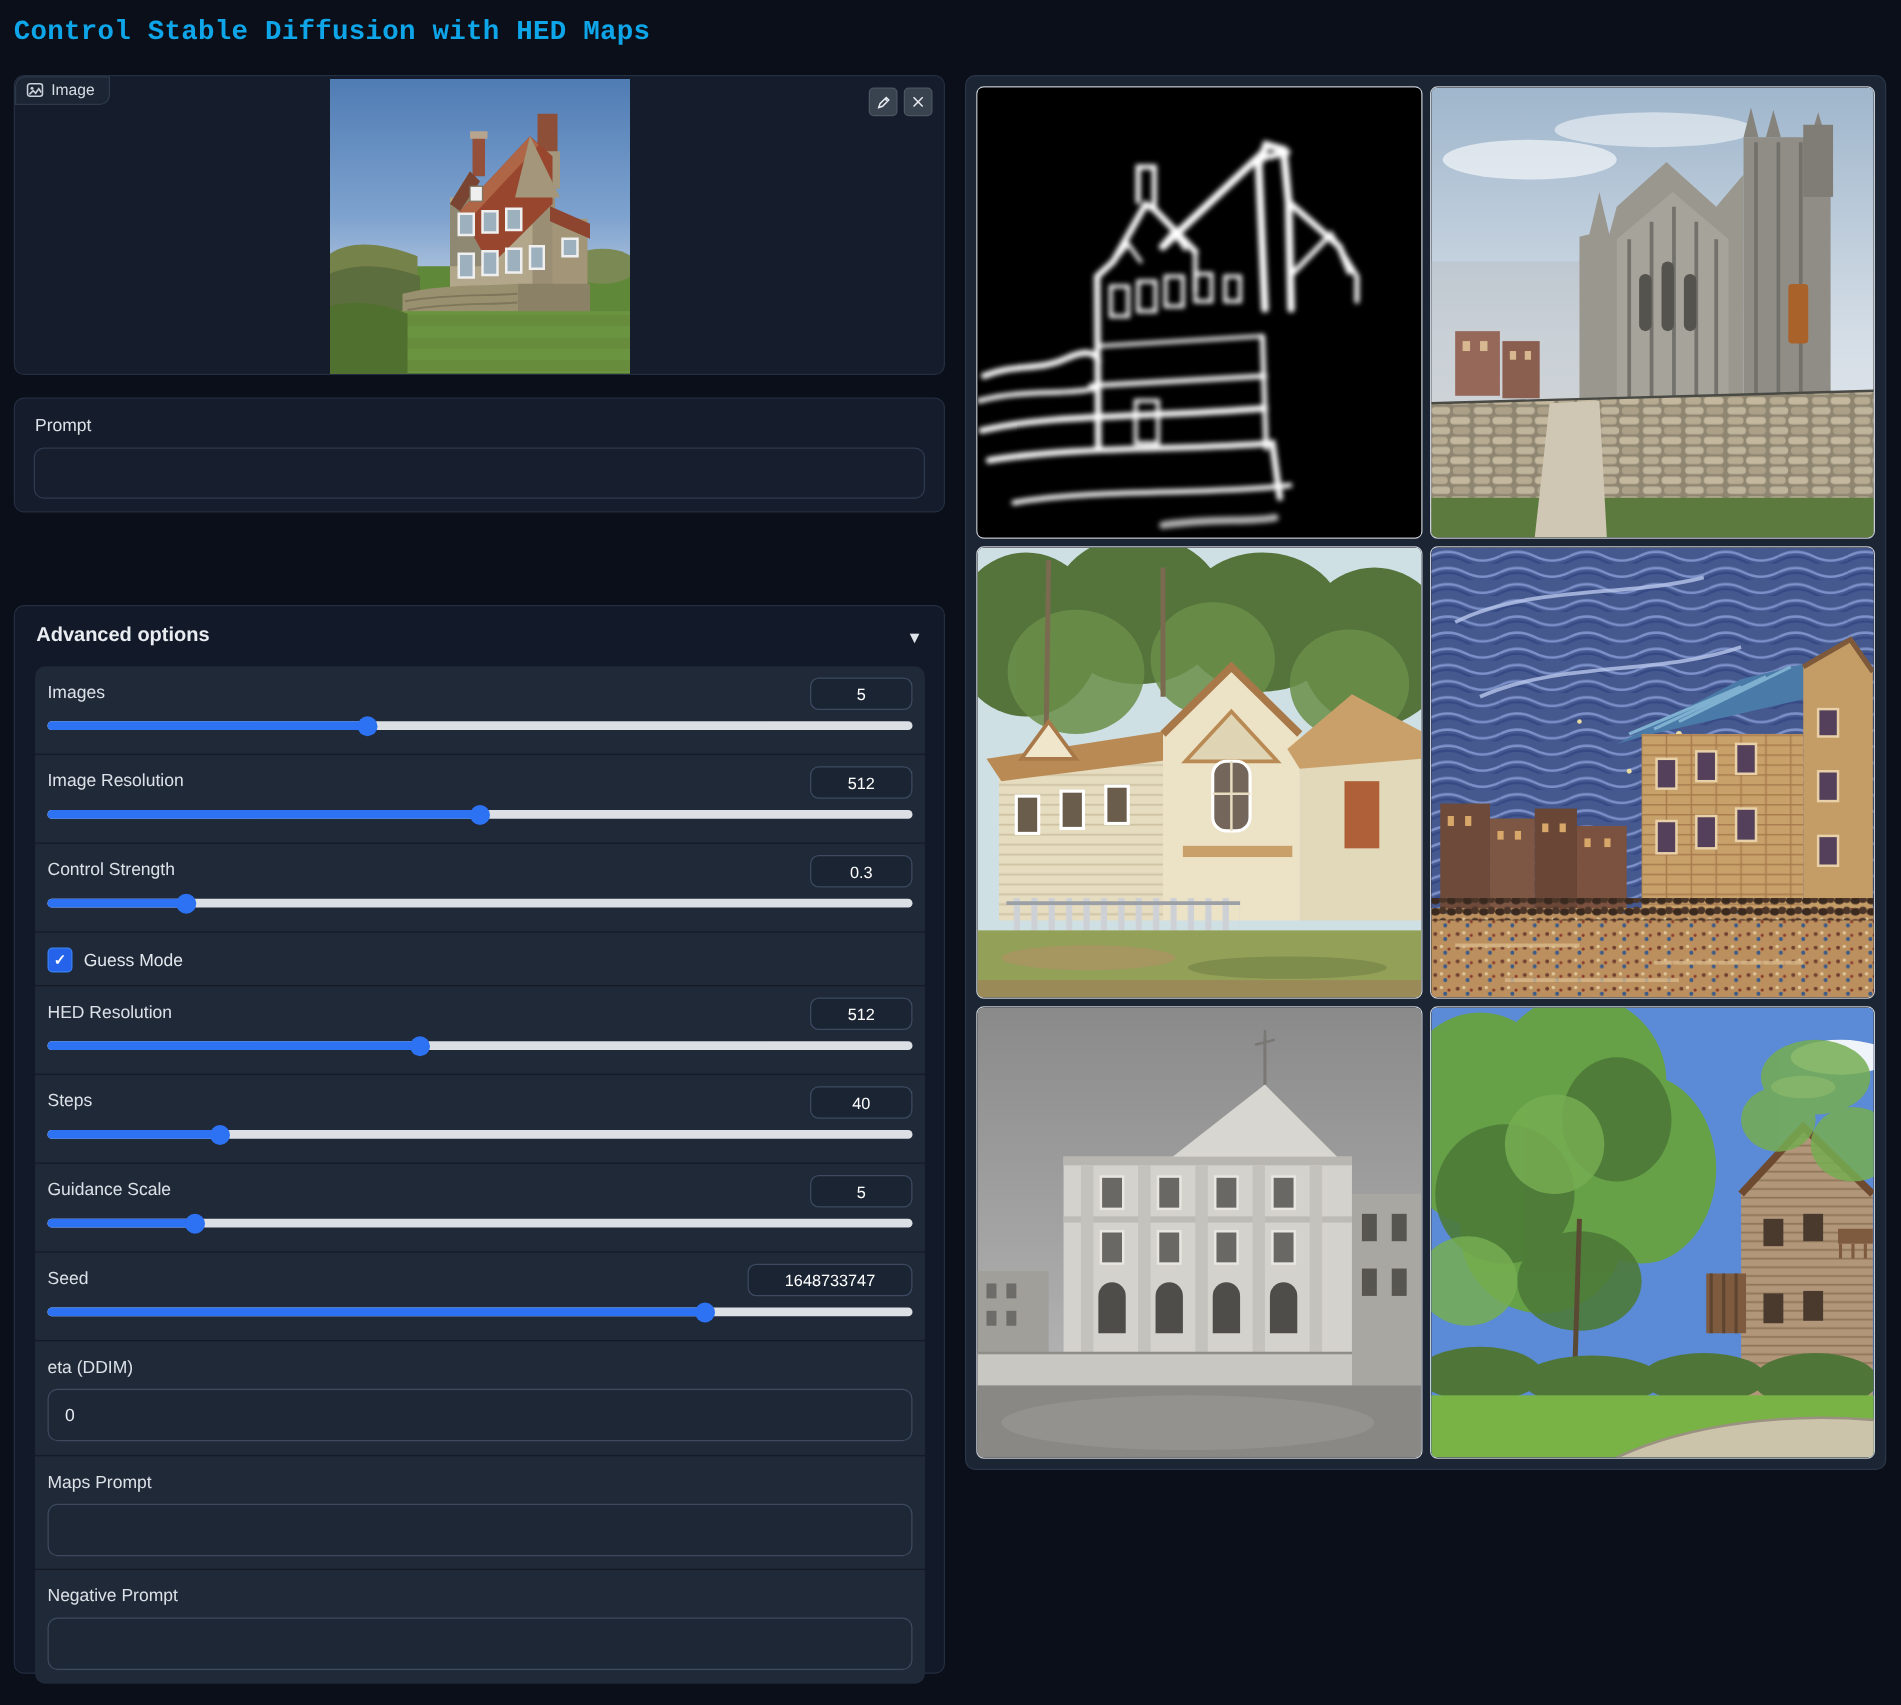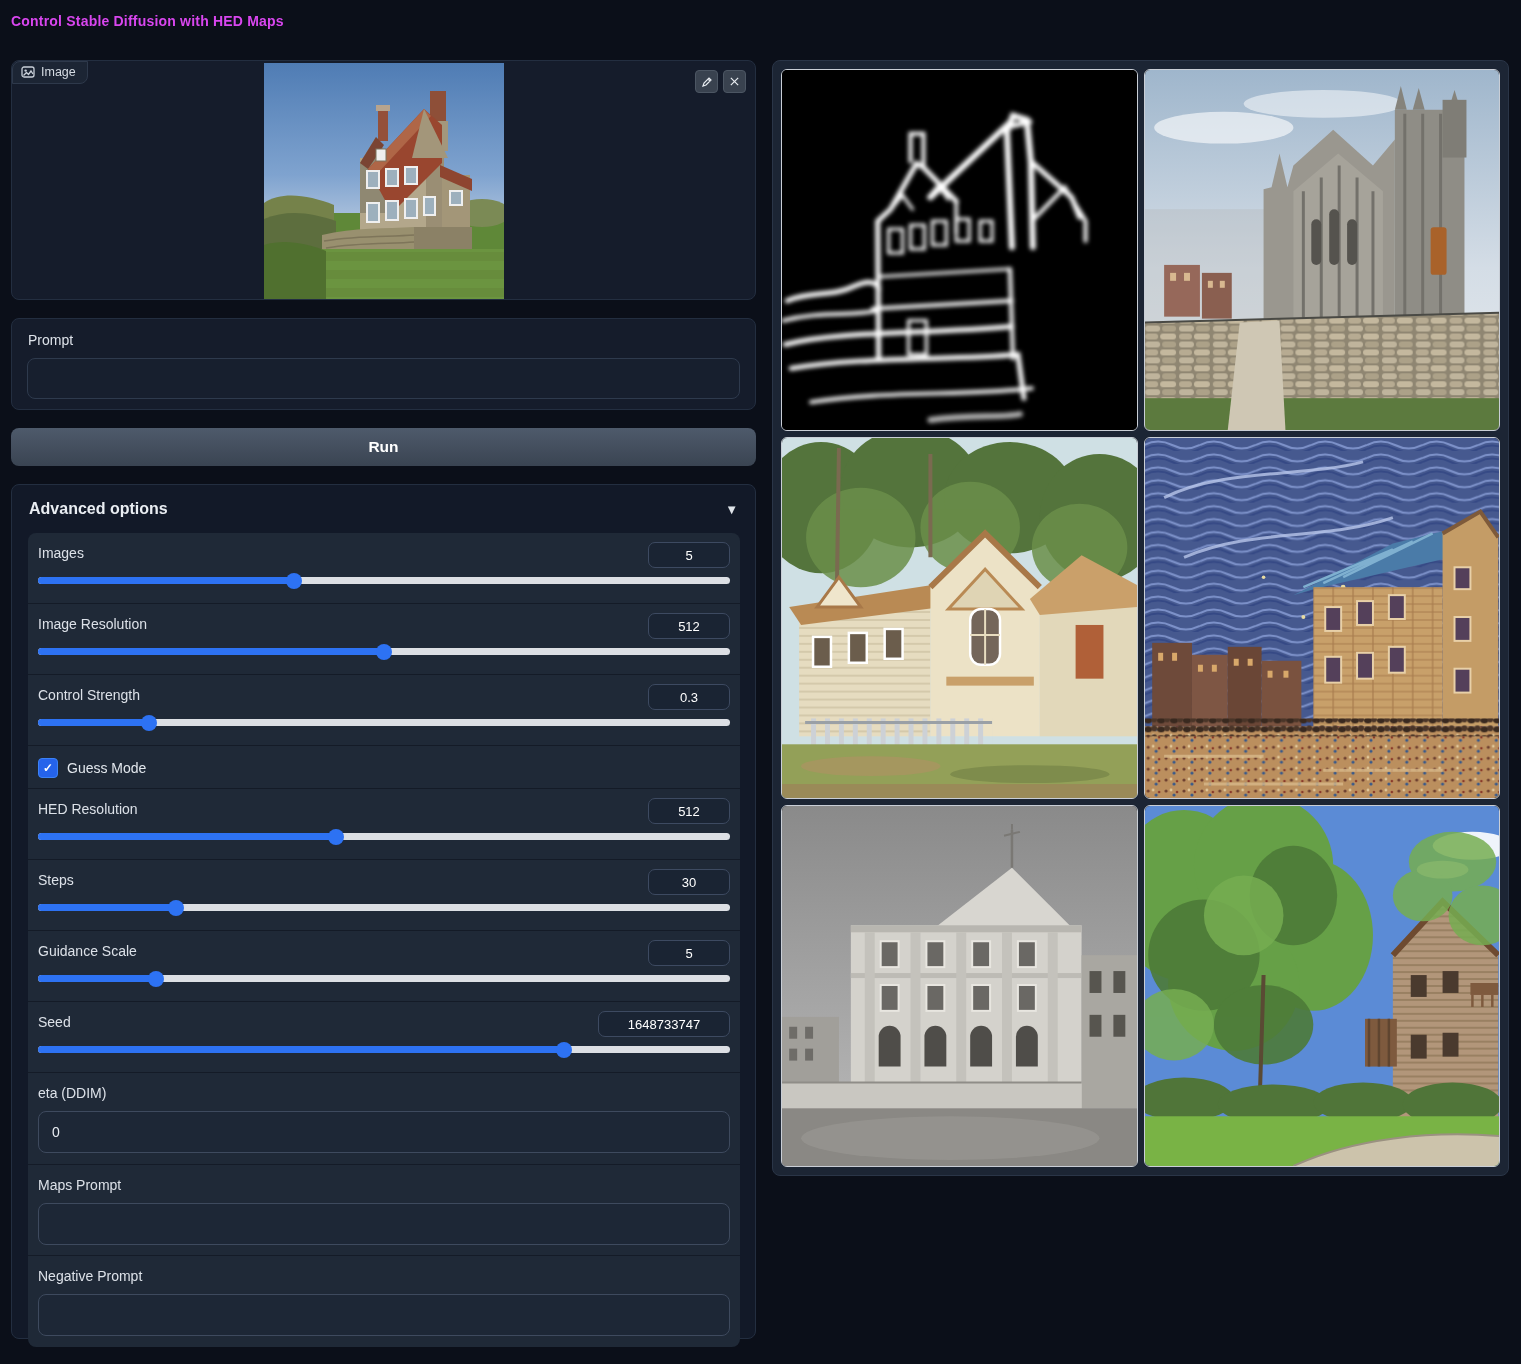--- a/index.html
+++ b/index.html
@@ -1,20 +1,20 @@
 <!DOCTYPE html>
 <html><head>
 <meta charset="utf-8">
 <style>
   html,body{margin:0;padding:0;background:#0b0f19;}
   #app{position:relative;width:1521px;height:1364px;background:#0b0f19;
        font-family:"Liberation Sans",sans-serif;overflow:hidden;}
 
-  .page-title{position:absolute;left:11px;top:13px;font-size:14px;font-weight:bold;
-              color:#d946ef;letter-spacing:.2px;}
+  .page-title{position:absolute;left:11px;top:13px;font-size:22px;font-weight:bold;
+              color:#0ea5e9;letter-spacing:.2px;font-family:Liberation Mono, monospace;}
 
   
   .block{position:absolute;left:11px;width:745px;background:#151c2b;
          border:1px solid #232e40;border-radius:8px;box-sizing:border-box;}
   #image-block{top:60px;height:240px;}
   .img-tab{position:absolute;top:0;left:0;display:flex;align-items:center;gap:6px;
            padding:3px 11px 4px 8px;background:#1c2534;border:1px solid #2e394b;
            border-radius:8px 0 8px 0;font-size:12.5px;color:#d5dbe3;}
   .img-actions{position:absolute;top:9px;right:9px;display:flex;gap:5px;}
   .icon-btn{width:21px;height:21px;border-radius:4px;background:#39424f;
@@ -148,23 +148,20 @@
         </svg>
       </div>
       <div class="icon-btn">
         <svg width="11" height="11" viewBox="0 0 24 24">
           <path d="M4 4 L20 20 M20 4 L4 20" stroke="#e8ecf1" stroke-width="2.6"></path>
         </svg>
       </div>
     </div>
   </div>
 
-  <div id="run-button">
-    <span>Run</span>
-  </div>
 
   <div class="block" id="accordion">
     <div class="acc-header">
       <span class="acc-title">Advanced options</span>
       <span class="acc-arrow">▼</span>
     </div>
     <div class="form">
 
       <div class="row slider-row">
         <div class="row-label">Images</div>
@@ -208,21 +205,21 @@
         <div class="num-box">512</div>
         <div class="track">
           <div class="fill" style="width: 43%;">
               <div class="thumb"></div>
             </div>
         </div>
       </div>
 
       <div class="row slider-row">
         <div class="row-label">Steps</div>
-        <div class="num-box">30</div>
+        <div class="num-box">40</div>
         <div class="track">
           <div class="fill" style="width: 20%;">
               <div class="thumb"></div>
             </div>
         </div>
       </div>
 
       <div class="row slider-row">
         <div class="row-label">Guidance Scale</div>
         <div class="num-box">5</div>

